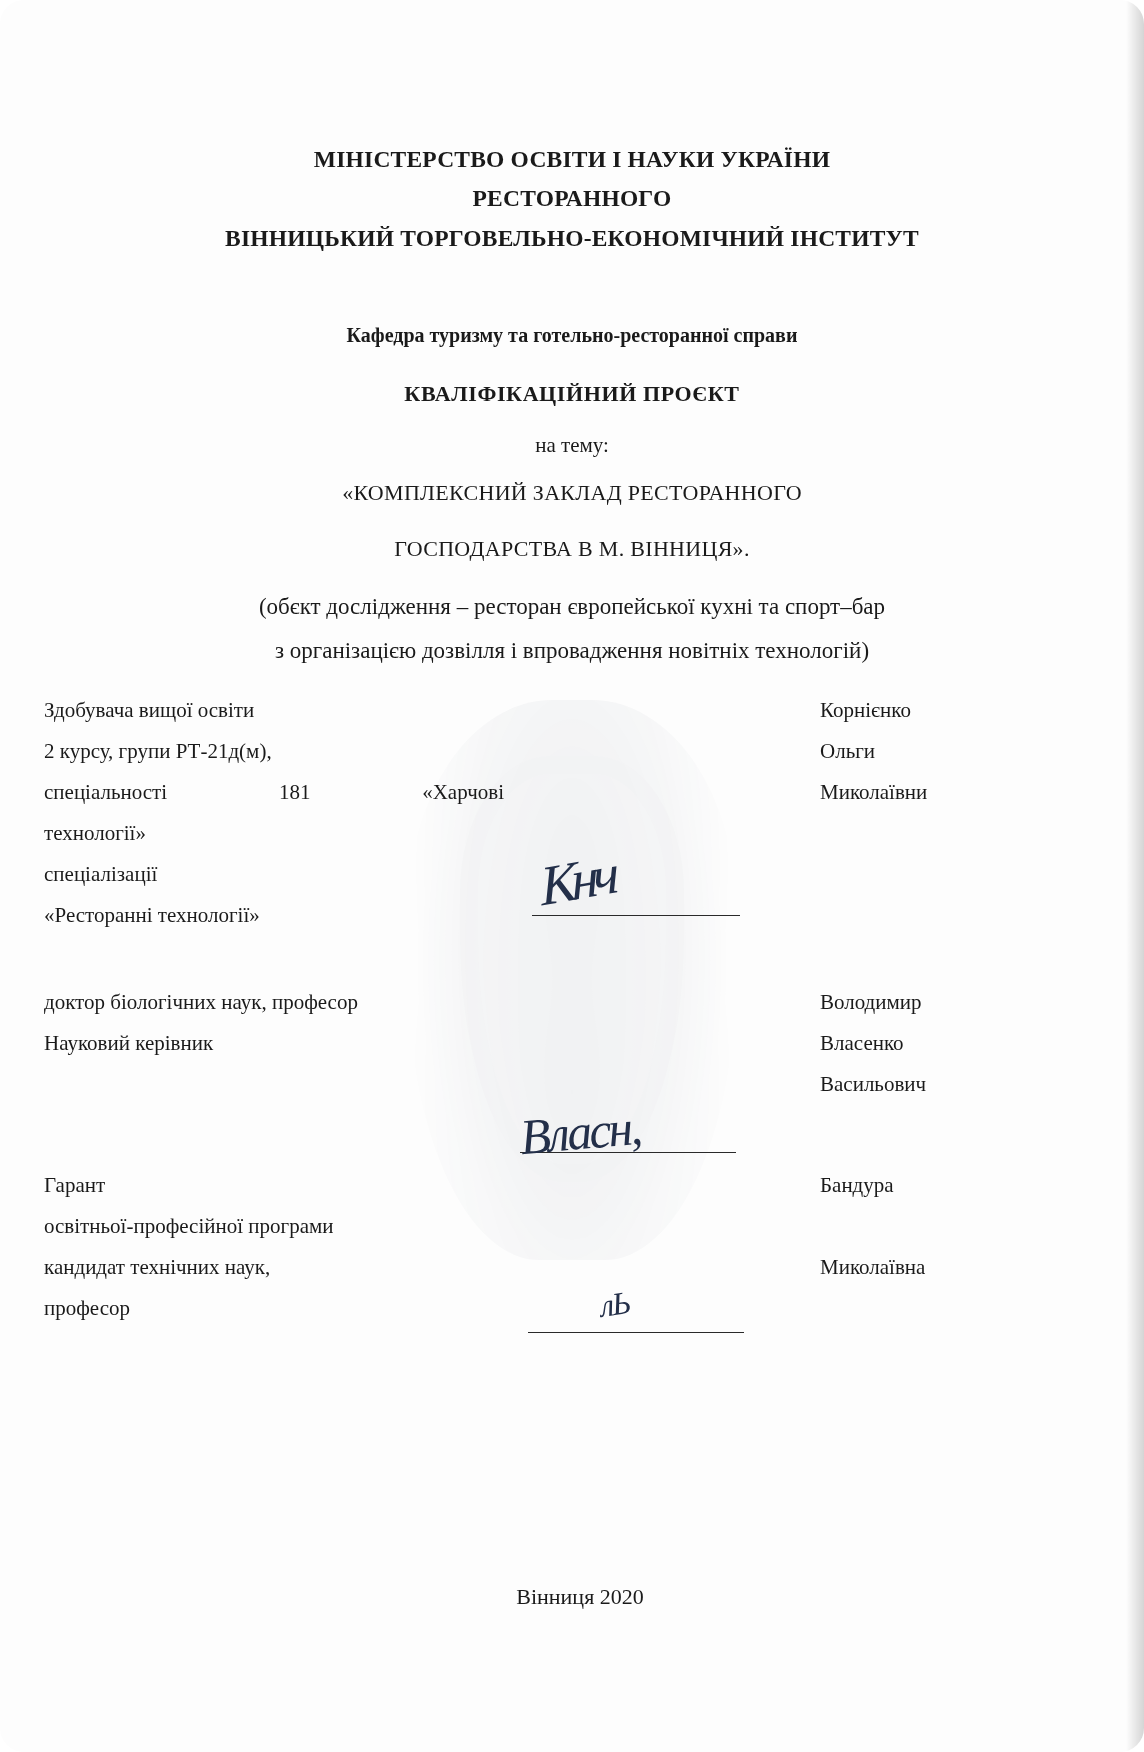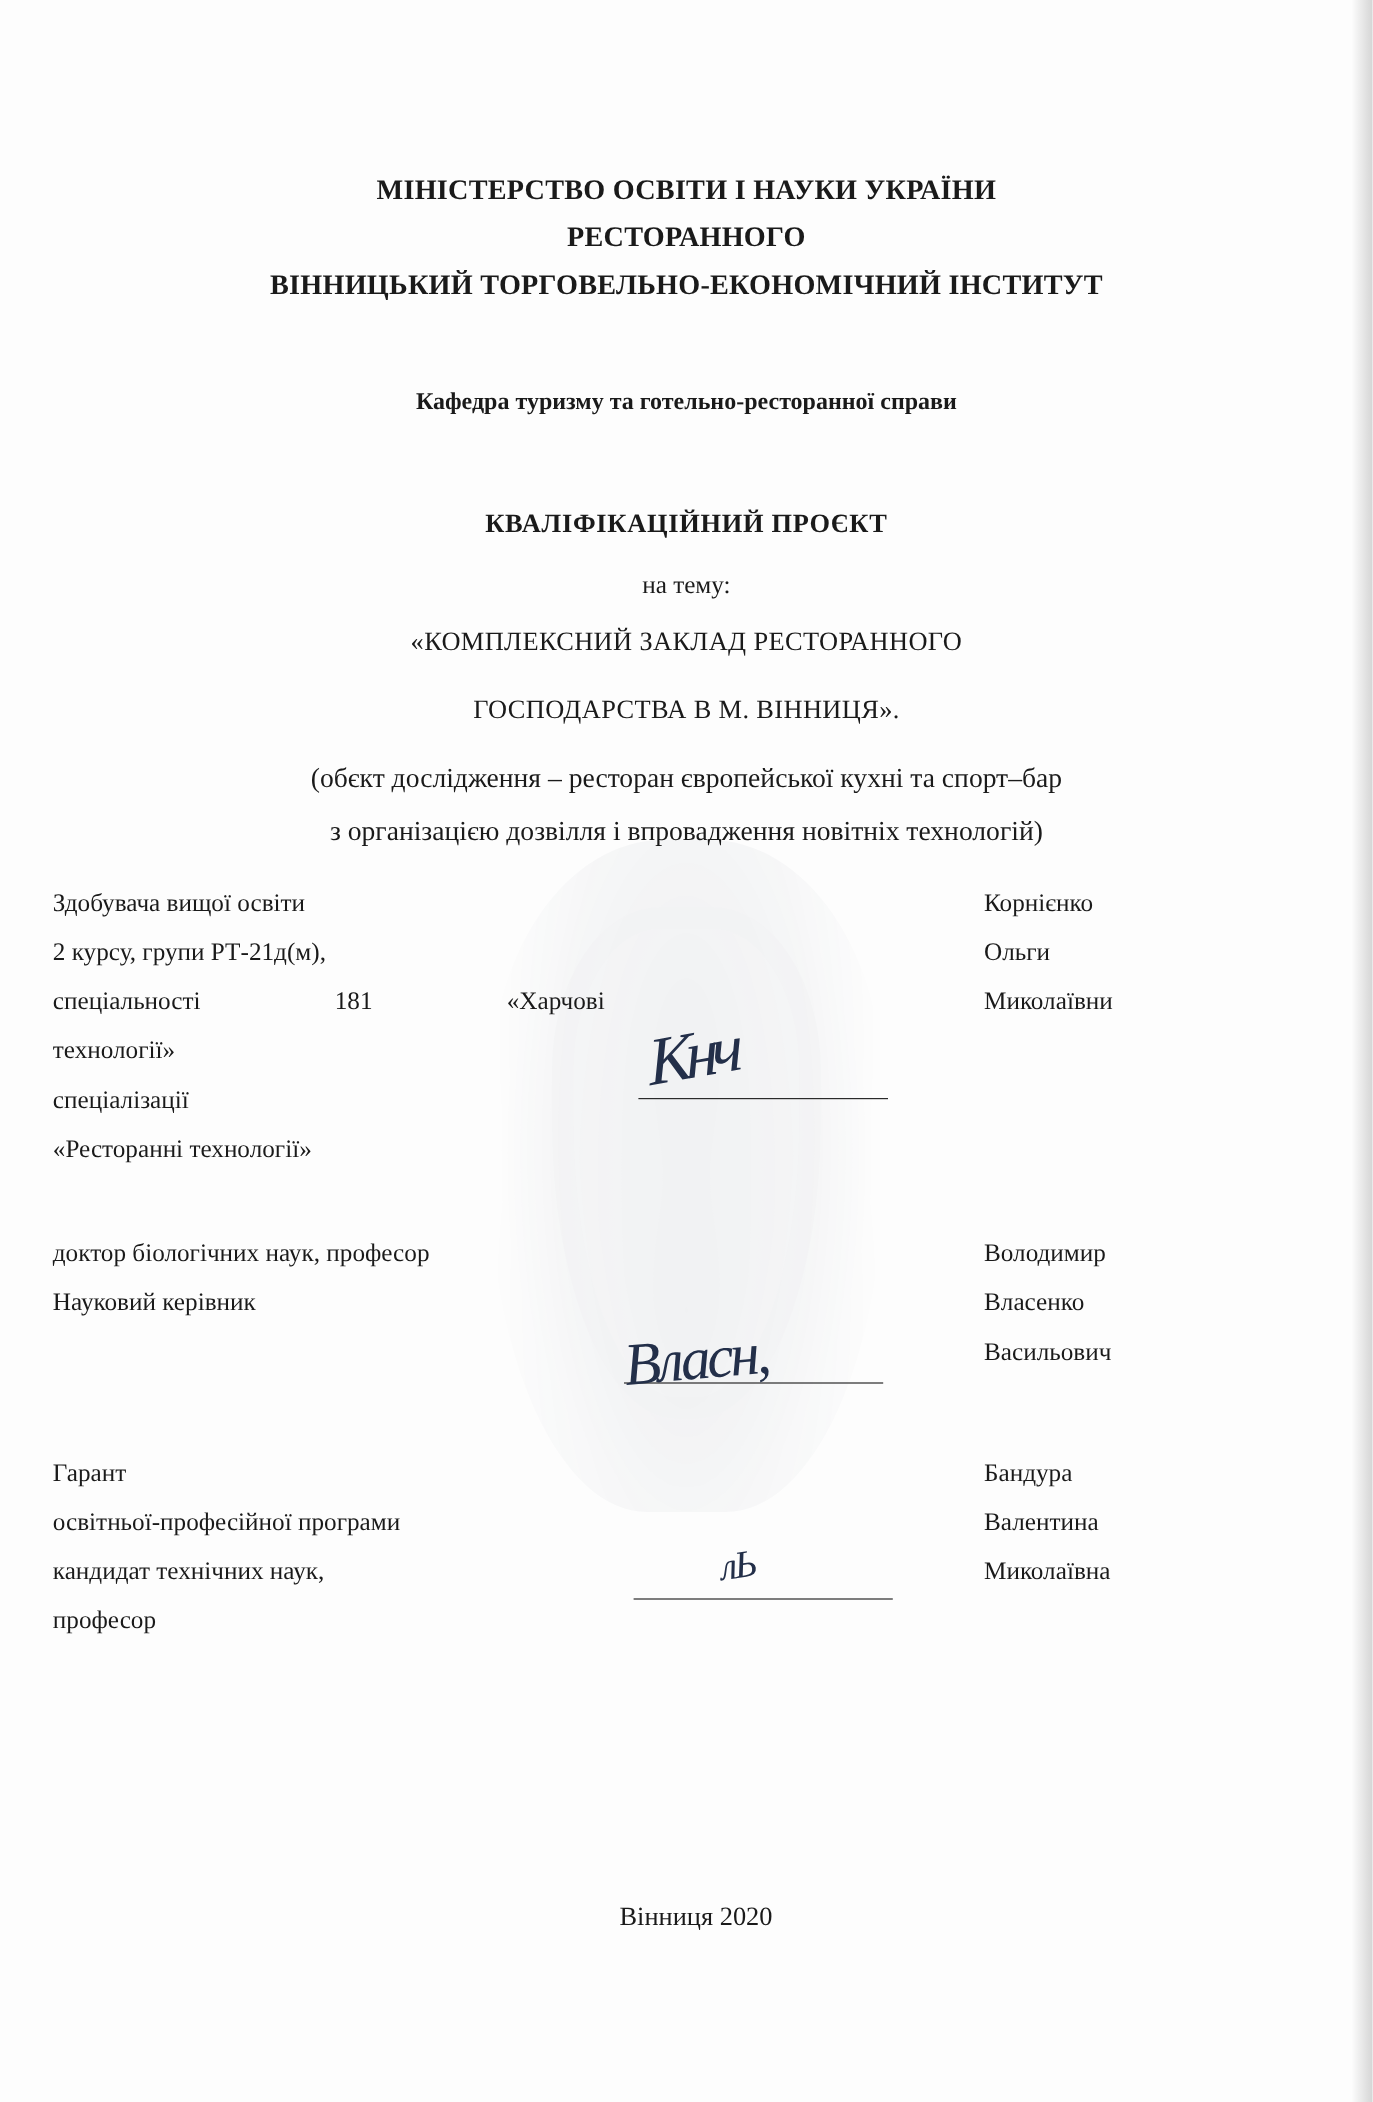--- a/index.html
+++ b/index.html
@@ -8,20 +8,21 @@
     background: #ffffff;
   }
   .page {
     position: relative;
     width: 1144px;
     height: 1752px;
     background: #fdfdfd;
     overflow: hidden;
     font-family: "Liberation Serif", "DejaVu Serif", serif;
     color: #1a1a1a;
+    border-radius: 24px;
   }
   
   .watermark {
     position: absolute;
     left: 50%;
     top: 700px;
     transform: translateX(-50%);
     width: 330px;
     height: 560px;
     opacity: 0.055;
@@ -65,21 +66,21 @@
     line-height: 1.68;
     letter-spacing: 0.2px;
   }
   .dept {
     margin-top: 66px;
     text-align: center;
     font-weight: bold;
     font-size: 20px;
   }
   .project-title {
-    margin-top: 76px;
+    margin-top: 34px;
     text-align: center;
     font-weight: bold;
     font-size: 22px;
     letter-spacing: 0.6px;
   }
   .on-topic {
     margin-top: 26px;
     text-align: center;
     font-size: 21px;
   }
@@ -248,21 +249,20 @@
       </div>
 
       <div class="gap-lg"></div>
 
       <div class="row">
         <div class="left-col">Гарант</div>
         <div class="right-col">Бандура</div>
       </div>
       <div class="row">
         <div class="left-col">освітньої-професійної програми</div>
-        <div class="right-col">Валентина</div>
       </div>
       <div class="row">
         <div class="left-col">кандидат технічних наук,</div>
         <div class="right-col">Миколаївна</div>
       </div>
       <div class="row">
         <div class="left-col">професор</div>
         <div class="right-col"></div>
       </div>
 

